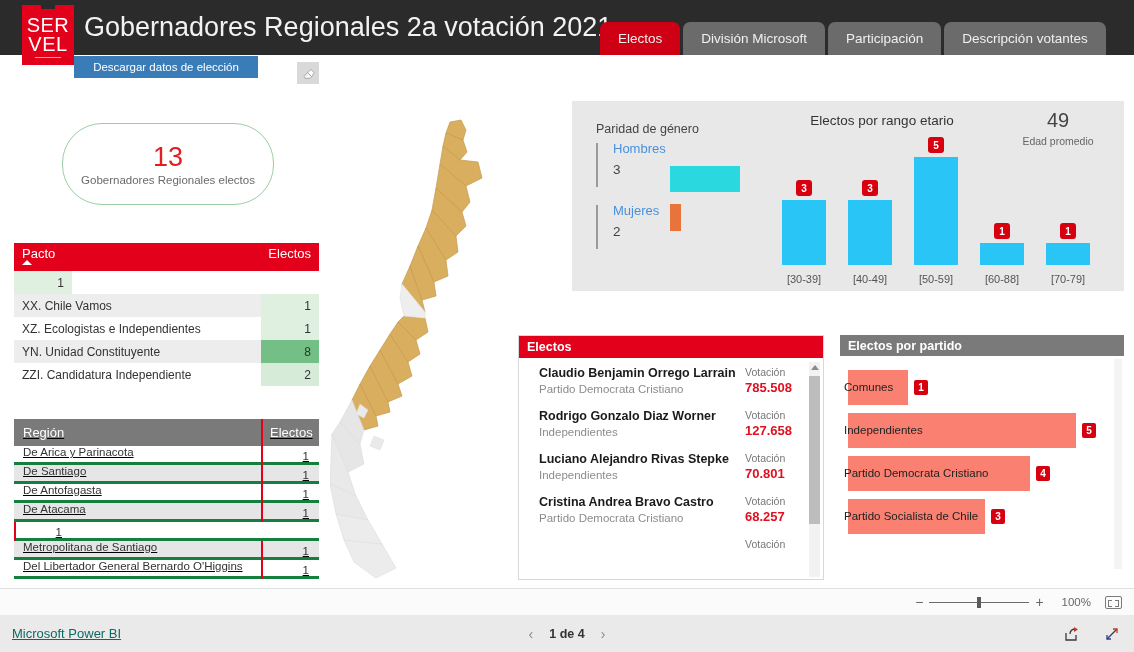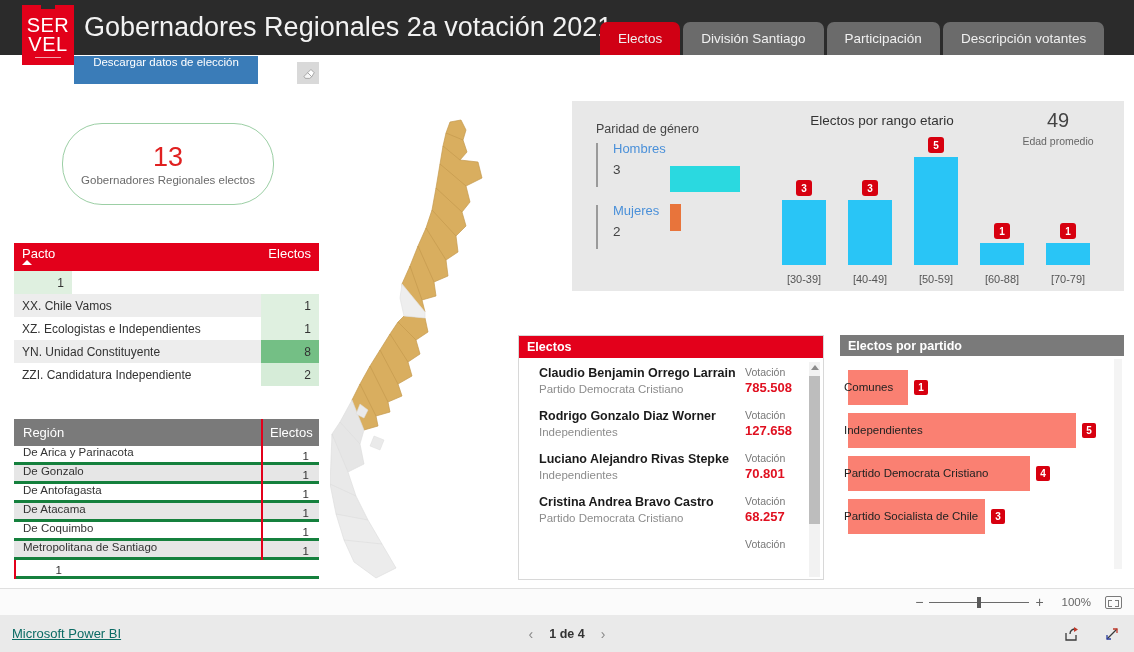--- a/index.html
+++ b/index.html
@@ -43,23 +43,23 @@
   .tab {
     height: 33px; padding: 0 18px; display: flex; align-items: center;
     justify-content: center; color: #f0f0f0; font-size: 13.5px;
     background: #6b6b6b; border-radius: 7px 7px 0 0; margin-right: 3px;
     white-space: nowrap; cursor: pointer;
   }
   .tab.active { background: #d00014; }
 
   
   .dl-btn {
-    position: absolute; left: 74px; top: 56px; width: 184px; height: 28px;
+    position: absolute; left: 74px; top: 56px; width: 184px; height: 22px;
     background: #3a7cb8; color: #fff; font-size: 11.5px;
-    display: flex; justify-content: center;
+    display: flex; align-items: center; justify-content: center;
     cursor: pointer; border: none;
   }
   .eraser-btn {
     position: absolute; left: 297px; top: 62px; width: 22px; height: 22px;
     background: #d9d9d9; display: flex; align-items: center;
     justify-content: center; cursor: pointer;
   }
 
   
   .kpi-card {
@@ -88,21 +88,21 @@
   .pacto-row { display: flex; height: 23px; align-items: center; font-size: 12px; }
   .pacto-row:nth-child(odd) { background: #ffffff; }
   .pacto-row:nth-child(even) { background: #ededed; }
   .pacto-name { flex: 1; padding-left: 8px; color: #333; }
   .pacto-val {
     width: 58px; text-align: right; padding-right: 8px; color: #333; height: 23px;
     display: flex; align-items: center; justify-content: flex-end;
   }
 
   
-  .region-table { position: absolute; left: 14px; top: 419px; width: 305px; }
+  .region-table { position: absolute; left: 14px; top: 419px; width: 305px; text-decoration: underline; }
   .region-head {
     background: #7a7a7a; color: #fff; height: 27px; display: flex;
     align-items: center; font-size: 13px;
   }
   .region-head .rh-left { flex: 1; padding-left: 9px; }
   .region-head .rh-right {
     width: 58px; text-align: left; padding-left: 7px;
     border-left: 2px solid #e3001b; height: 27px; display: flex; align-items: center;
   }
   .region-row {
@@ -288,21 +288,21 @@
     <div class="logo-underline"></div>
   </div>
 
   <div class="app-title">Gobernadores Regionales 2a votación 2021</div>
 
   <div class="tabs">
     <div class="tab active">
       <span>Electos</span>
     </div>
     <div class="tab">
-      <span>División Santiago</span>
+      <span>División Microsoft</span>
     </div>
     <div class="tab">
       <span>Participación</span>
     </div>
     <div class="tab">
       <span>Descripción votantes</span>
     </div>
   </div>
 
   <div class="dl-btn">
@@ -353,40 +353,40 @@
     <div class="region-head">
       <div class="rh-left">Región</div>
       <div class="rh-right">Electos</div>
     </div>
     <div id="region-rows">
         <div class="region-row">
           <div class="region-name">De Arica y Parinacota</div>
           <div class="region-val">1</div>
         </div>
         <div class="region-row">
-          <div class="region-name">De Gonzalo</div>
+          <div class="region-name">De Santiago</div>
           <div class="region-val">1</div>
         </div>
         <div class="region-row">
           <div class="region-name">De Antofagasta</div>
           <div class="region-val">1</div>
         </div>
         <div class="region-row">
           <div class="region-name">De Atacama</div>
           <div class="region-val">1</div>
         </div>
         <div class="region-row">
-          <div class="region-name">De Coquimbo</div>
           <div class="region-val">1</div>
         </div>
         <div class="region-row">
           <div class="region-name">Metropolitana de Santiago</div>
           <div class="region-val">1</div>
         </div>
         <div class="region-row">
+          <div class="region-name">Del Libertador General Bernardo O'Higgins</div>
           <div class="region-val">1</div>
         </div>
       </div>
   </div>
 
   <div class="map-panel">
     <svg width="240" height="480" viewBox="0 0 240 480">
       <g>
         <path d="M120 22 L131 20 L136 30 L133 40 L122 42 L116 33 Z" fill="#d9ae5f" stroke="#c49a4d" stroke-width="0.7"></path>
         <path d="M116 33 L133 40 L137 52 L130 60 L118 58 L113 46 Z" fill="#d9ae5f" stroke="#c49a4d" stroke-width="0.7"></path>

